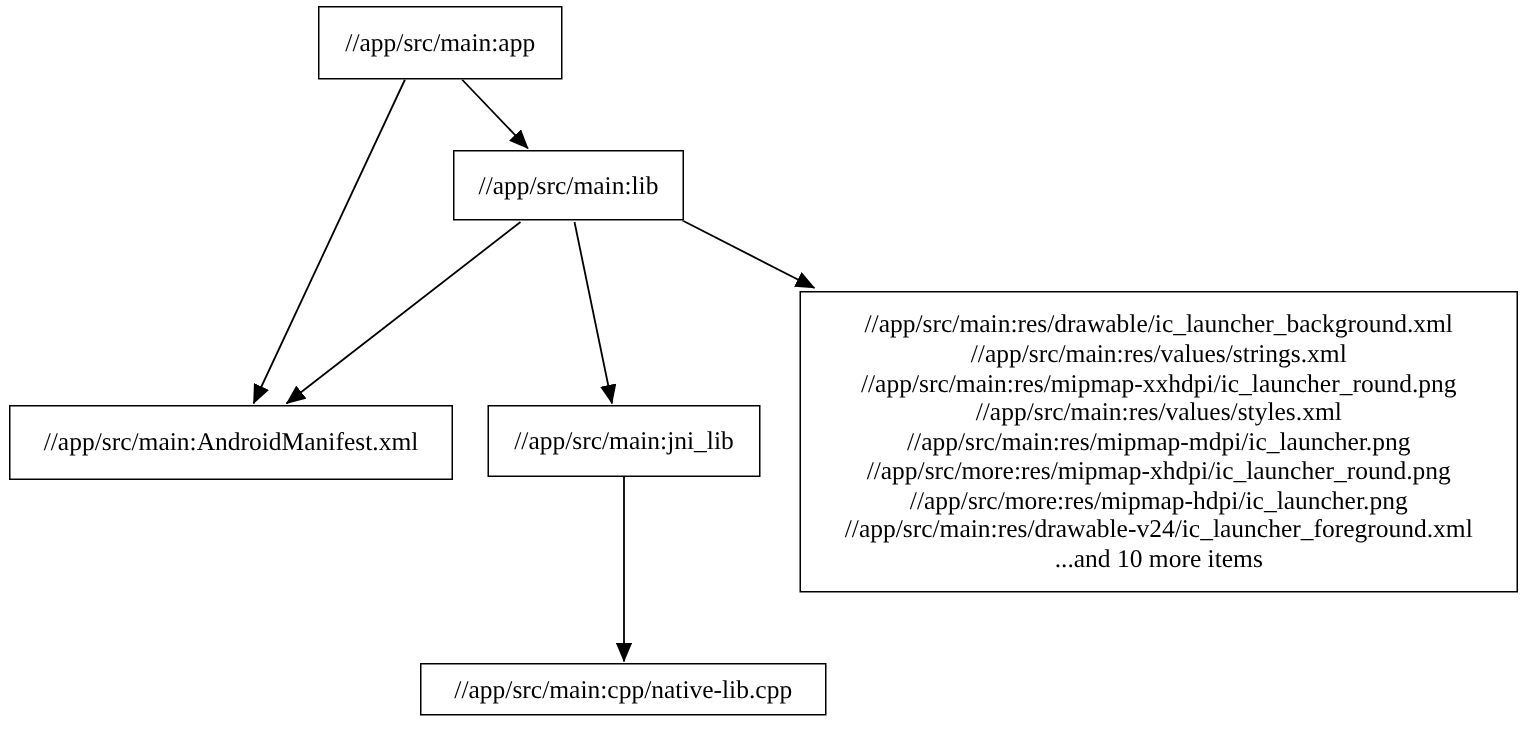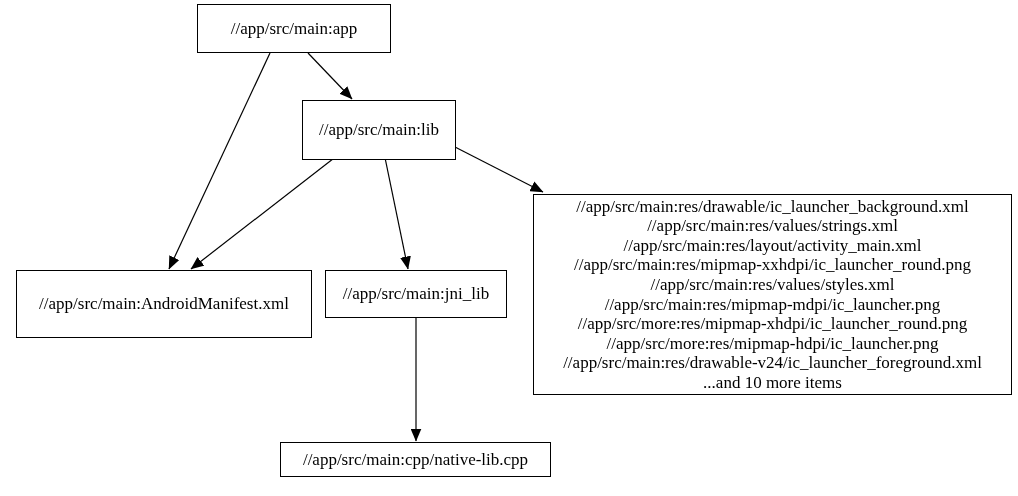--- a/index.html
+++ b/index.html
@@ -32,23 +32,23 @@
     align-items: center;
     justify-content: center;
     text-align: center;
     font-size: 17px;
     white-space: nowrap;
   }
   .node.multiline {
     flex-direction: column;
     line-height: 19.6px;
   }
-  #node-app            { left: 197px; top: 4px;   width: 194px; height: 49px; }
-  #node-lib            { left: 302px; top: 100px; width: 154px; height: 60px; }
-  #node-manifest       { left: 16px;   top: 270px; width: 296px; height: 68px; justify-content: center; }
+  #node-app            { left: 212px; top: 4px;   width: 163px; height: 49px; }
+  #node-lib            { left: 302px; top: 100px; width: 154px; height: 47px; }
+  #node-manifest       { left: 6px;   top: 270px; width: 296px; height: 50px; justify-content: center; }
   #node-jni-lib        { left: 325px; top: 270px; width: 182px; height: 48px; }
   #node-res-group      { left: 533px; top: 194px; width: 479px; height: 201px; }
   #node-native-lib     { left: 280px; top: 442px; width: 271px; height: 35px; }
   .edge-line {
     stroke: #000000;
     stroke-width: 1.2;
     fill: none;
   }
 </style>
 </head>
@@ -82,21 +82,20 @@
     <span>//app/src/main:AndroidManifest.xml</span>
   </div>
 
   <div id="node-jni-lib" class="node">
     <span>//app/src/main:jni_lib</span>
   </div>
 
   <div id="node-res-group" class="node multiline">
     <span>//app/src/main:res/drawable/ic_launcher_background.xml</span>
     <span>//app/src/main:res/values/strings.xml</span>
-    <span>//app/src/main:res/layout/activity_main.xml</span>
     <span>//app/src/main:res/mipmap-xxhdpi/ic_launcher_round.png</span>
     <span>//app/src/main:res/values/styles.xml</span>
     <span>//app/src/main:res/mipmap-mdpi/ic_launcher.png</span>
     <span>//app/src/more:res/mipmap-xhdpi/ic_launcher_round.png</span>
     <span>//app/src/more:res/mipmap-hdpi/ic_launcher.png</span>
     <span>//app/src/main:res/drawable-v24/ic_launcher_foreground.xml</span>
     <span>...and 10 more items</span>
   </div>
 
   <div id="node-native-lib" class="node">

